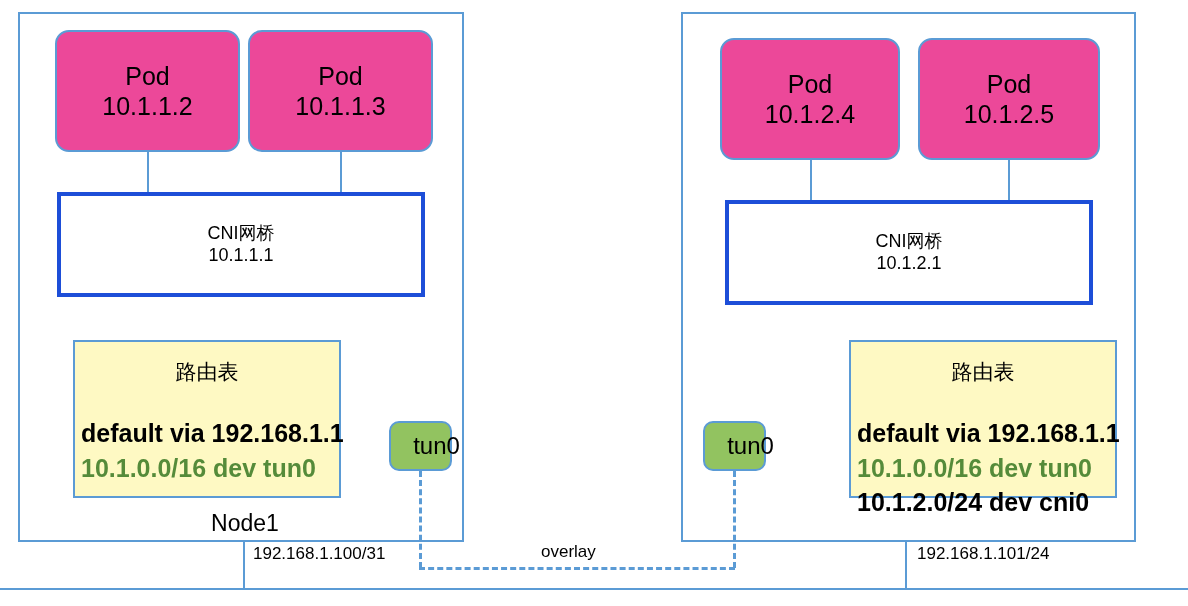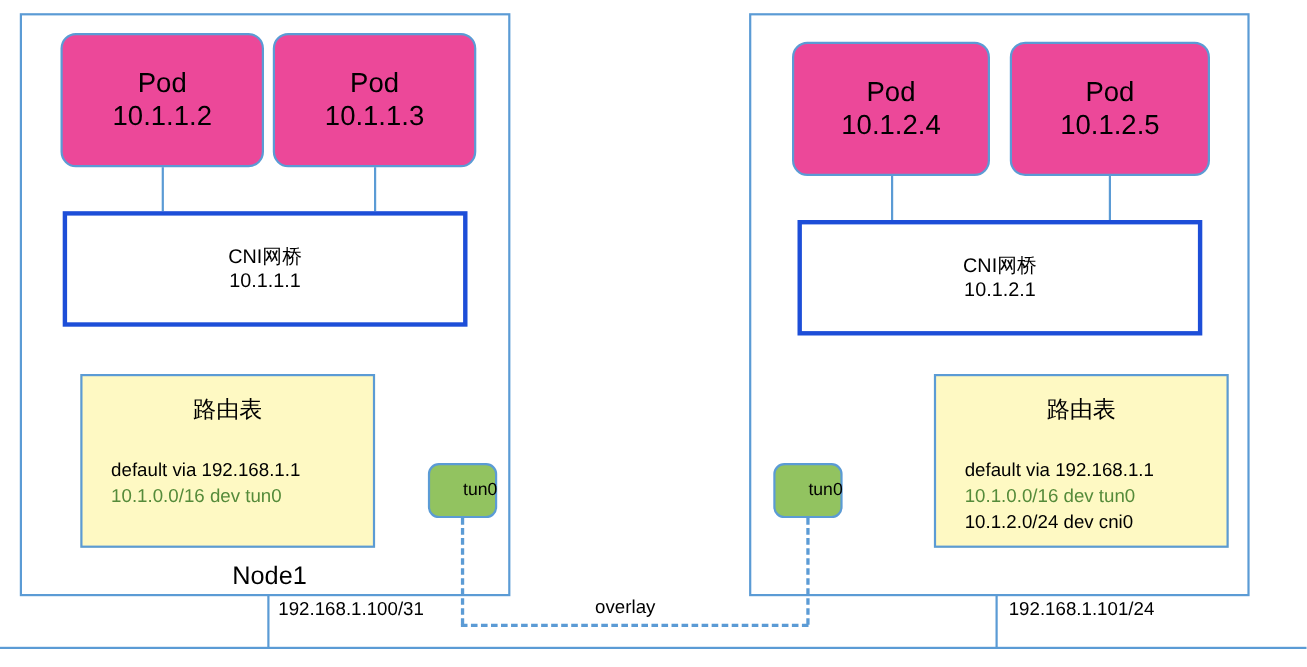--- a/index.html
+++ b/index.html
@@ -61,39 +61,39 @@
     margin-left: 16px;
   }
   .route-title {
     text-align: center;
     font-size: 21px;
     color: #000000;
     margin-top: 16px;
   }
   .route-lines {
     margin-top: 30px;
-    padding-left: 26px;
-    font-size: 17px;
-    font-weight: normal;
+    padding-left: 6px;
+    font-size: 25px;
+    font-weight: bold;
     line-height: 1.38;
     color: #000000;
     white-space: nowrap;
   }
   .route-lines .hl { color: #558B3A; }
 
   .tun-box {
     position: absolute;
     border: 2px solid #5B9BD5;
     border-radius: 10px;
     background: #92C360;
     box-sizing: border-box;
     display: flex;
     align-items: center;
     justify-content: center;
-    font-size: 16px;
+    font-size: 24px;
     color: #000000;
     padding-left: 32px;
   }
 
   .node-label {
     position: absolute;
     font-size: 23px;
     color: #000000;
     text-align: center;
     white-space: nowrap;

